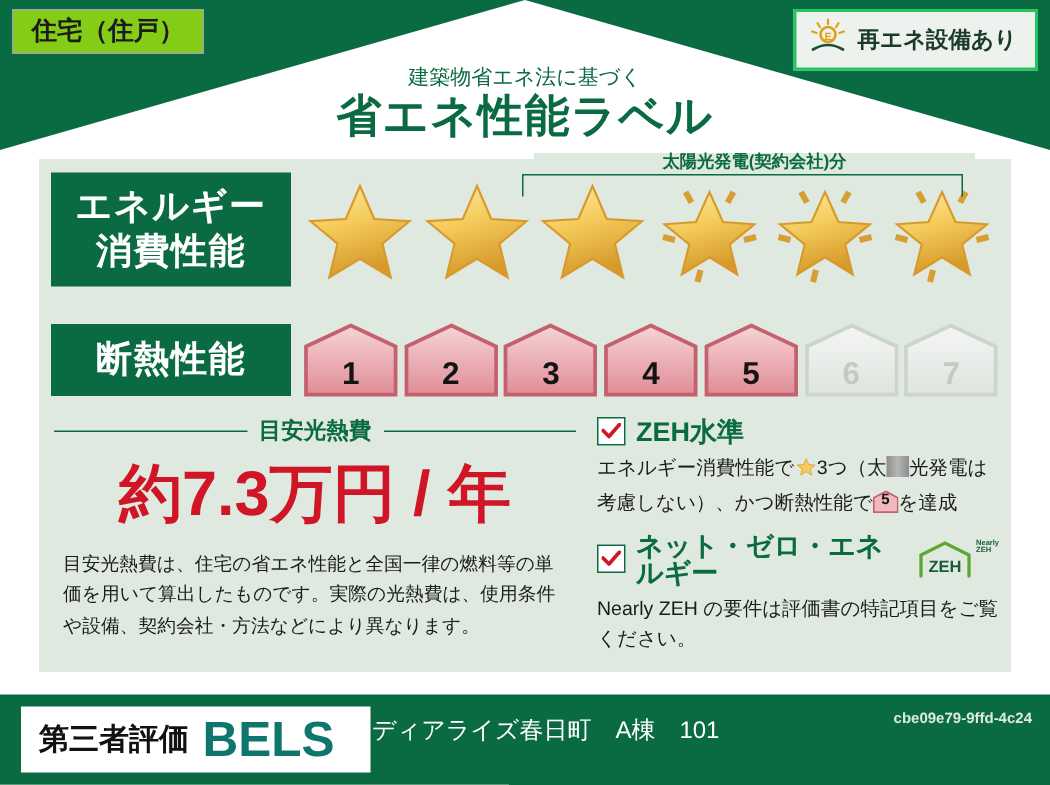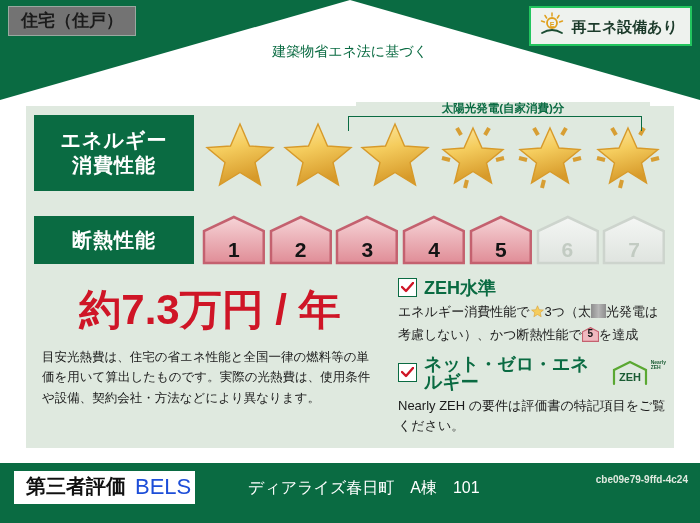--- a/index.html
+++ b/index.html
@@ -9,21 +9,21 @@
     background:#0a6b42;
   }
   #label{
     position:relative;width:700px;height:523px;
     background:#0a6b42;
     box-sizing:border-box;
   }
   
   .house-tag{
     position:absolute;left:8px;top:6px;
-    background:#737373;border:1px solid #9aa8a0;
+    background:#84cc16;border:1px solid #9aa8a0;
     padding:5px 12px 6px 12px;
     font-size:17px;font-weight:bold;color:#1b1b1b;
     letter-spacing:0px;line-height:1;
     z-index:6;
   }
   
   .re-badge{
     position:absolute;right:8px;top:6px;
     background:#eef2ee;border:2px solid #22c55e;
     padding:4px 12px 4px 8px;
@@ -44,21 +44,21 @@
   
   .panel{
     position:absolute;left:26px;top:106px;width:648px;height:342px;
     background:#dfe9df;z-index:3;box-sizing:border-box;
   }
   .row{position:relative;}
   .rowlabel{
     position:absolute;background:#0a6b42;color:#fff;
     font-weight:bold;text-align:center;
     display:flex;flex-direction:column;justify-content:center;align-items:center;
-    line-height:1.25;font-size:20px;letter-spacing:1px;
+    line-height:1.25;font-size:24px;letter-spacing:1px;
   }
   
   .energy-label{left:8px;top:9px;width:160px;height:76px;}
   .stars{
     position:absolute;left:176px;top:6px;width:464px;height:82px;
     display:flex;align-items:center;justify-content:space-between;
   }
   .star-cell{position:relative;width:76px;height:78px;}
   .bracket{
     position:absolute;left:322px;top:10px;width:292px;height:14px;
@@ -127,24 +127,24 @@
     display:flex;align-items:flex-end;justify-content:center;
     font-size:10px;font-weight:bold;color:#141414;z-index:2;padding-bottom:0px;
     box-sizing:border-box;
   }
   
   .footer{
     position:absolute;left:0;bottom:0;width:700px;height:60px;z-index:5;
   }
   .bels{
     position:absolute;left:14px;top:8px;background:#fff;
-    padding:5px 4px 6px 12px;display:flex;gap:9px;
+    padding:5px 24px 6px 12px;display:flex;align-items:center;gap:9px;
   }
   .bels .jp{font-size:20px;font-weight:bold;color:#111;letter-spacing:0px;line-height:1;}
-  .bels .en{font-size:22px;font-weight:normal;color:#1d4ed8;letter-spacing:0px;line-height:1;}
+  .bels .en{font-size:33px;font-weight:bold;color:#0f766e;letter-spacing:0px;line-height:1;}
   .propname{
     position:absolute;left:248px;top:17px;
     font-size:16px;color:#fff;font-weight:normal;line-height:1;
     white-space:pre;
   }
   .evalblock{position:absolute;right:12px;top:9px;text-align:right;}
   .evaldate{font-size:14.5px;font-weight:bold;color:#fff;line-height:1.2;}
   .evalid{font-size:10px;font-weight:bold;color:#dfe9df;line-height:1.3;margin-top:1px;}
 </style>
 </head>
@@ -172,32 +172,33 @@
         <circle cx="13" cy="11" r="5" fill="none" stroke="#e0a01c" stroke-width="1.8"></circle>
         <text x="13" y="14.5" font-size="7" font-weight="bold" fill="#e0a01c" text-anchor="middle" font-family="Liberation Sans, sans-serif">E</text>
         <path d="M3,21 Q13,15 23,21" fill="none" stroke="#1b4d32" stroke-width="1.8" stroke-linecap="round"></path>
       </svg>
     </span>
     <span class="txt">再エネ設備あり</span>
   </div>
 
   <div class="title-block">
     <div class="title-sub">建築物省エネ法に基づく</div>
+    <div class="title-main">省エネ性能ラベル</div>
   </div>
 
   <div class="panel">
 
     <div class="row">
       <div class="rowlabel energy-label">
         <span>エネルギー</span>
         <span>消費性能</span>
       </div>
 
       <div class="bracket"></div>
-      <div class="bracket-lbl">太陽光発電(自家消費)分</div>
+      <div class="bracket-lbl">太陽光発電(契約会社)分</div>
 
       <div class="stars">
 
         <div class="star-cell">
           <svg width="76" height="78" viewBox="0 0 76 78">
             <defs>
                 <linearGradient id="gA" x1="0" y1="0" x2="0.3" y2="1">
               <stop offset="0%" stop-color="#fde9a8"></stop>
                   <stop offset="45%" stop-color="#f5cd5e"></stop>
               <stop offset="100%" stop-color="#d79a2a"></stop>
@@ -317,20 +318,25 @@
         <div class="hbadge hb-off">
           <svg viewBox="0 0 64 50" preserveAspectRatio="none">
             <polygon points="32,2 62,16 62,48 2,48 2,16" fill="url(#gy)" stroke="#cdd4cd" stroke-width="2.5"></polygon>
           </svg>
           <span class="glyph">7</span>
         </div>
       </div>
     </div>
 
     <div class="cost">
+      <div class="cost-head">
+        <span class="ln"></span>
+        <span>目安光熱費</span>
+        <span class="ln"></span>
+      </div>
       <div class="cost-val">約7.3万円 / 年</div>
       <div class="cost-note">目安光熱費は、住宅の省エネ性能と全国一律の燃料等の単価を用いて算出したものです。実際の光熱費は、使用条件や設備、契約会社・方法などにより異なります。</div>
     </div>
 
     <div class="zeh">
 
       <div class="zeh-row">
         <span class="chk">
           <svg width="13" height="11" viewBox="0 0 13 11">
             <path d="M1,5 L5,9 L12,1" fill="none" stroke="#cf1526" stroke-width="2.4" stroke-linecap="round" stroke-linejoin="round"></path>

